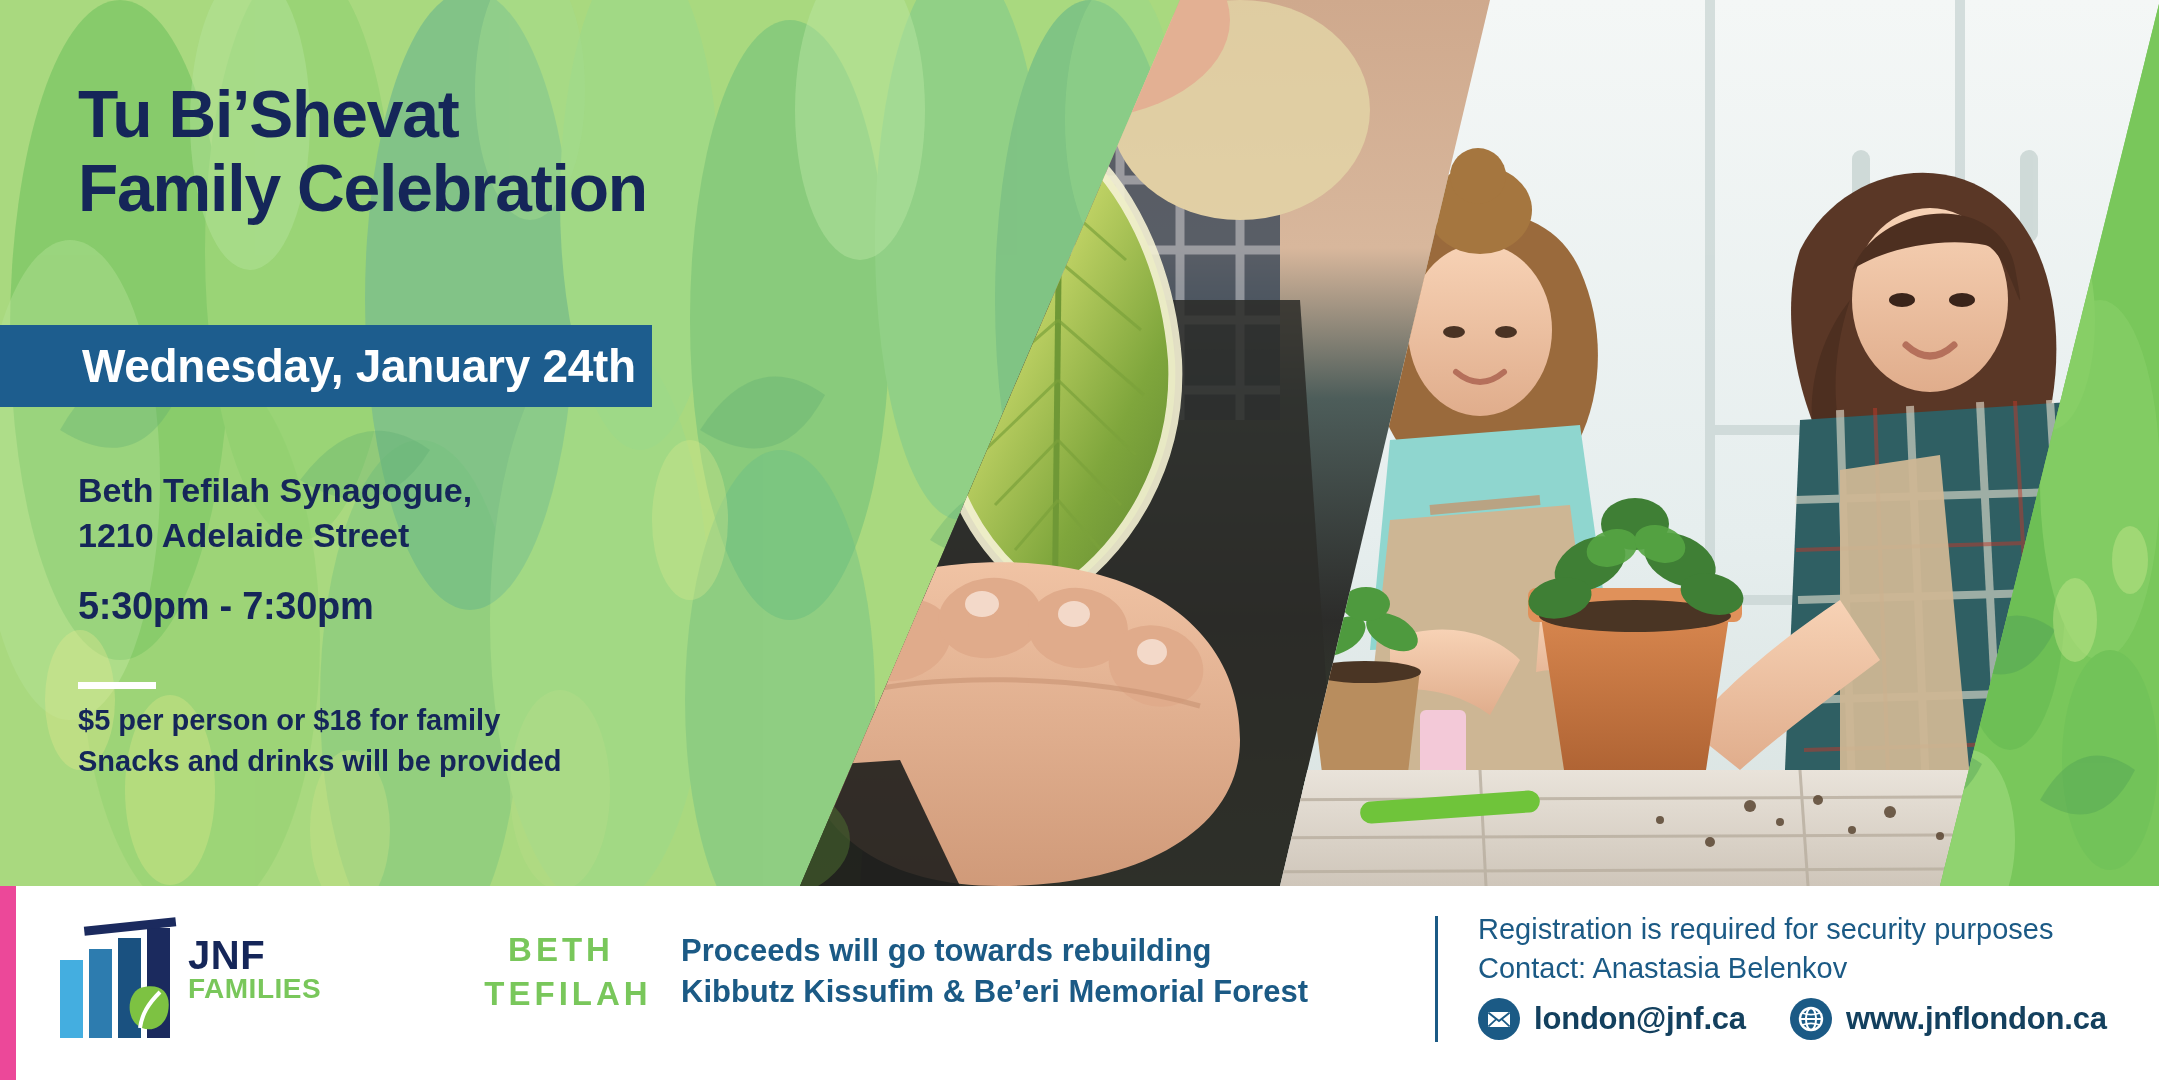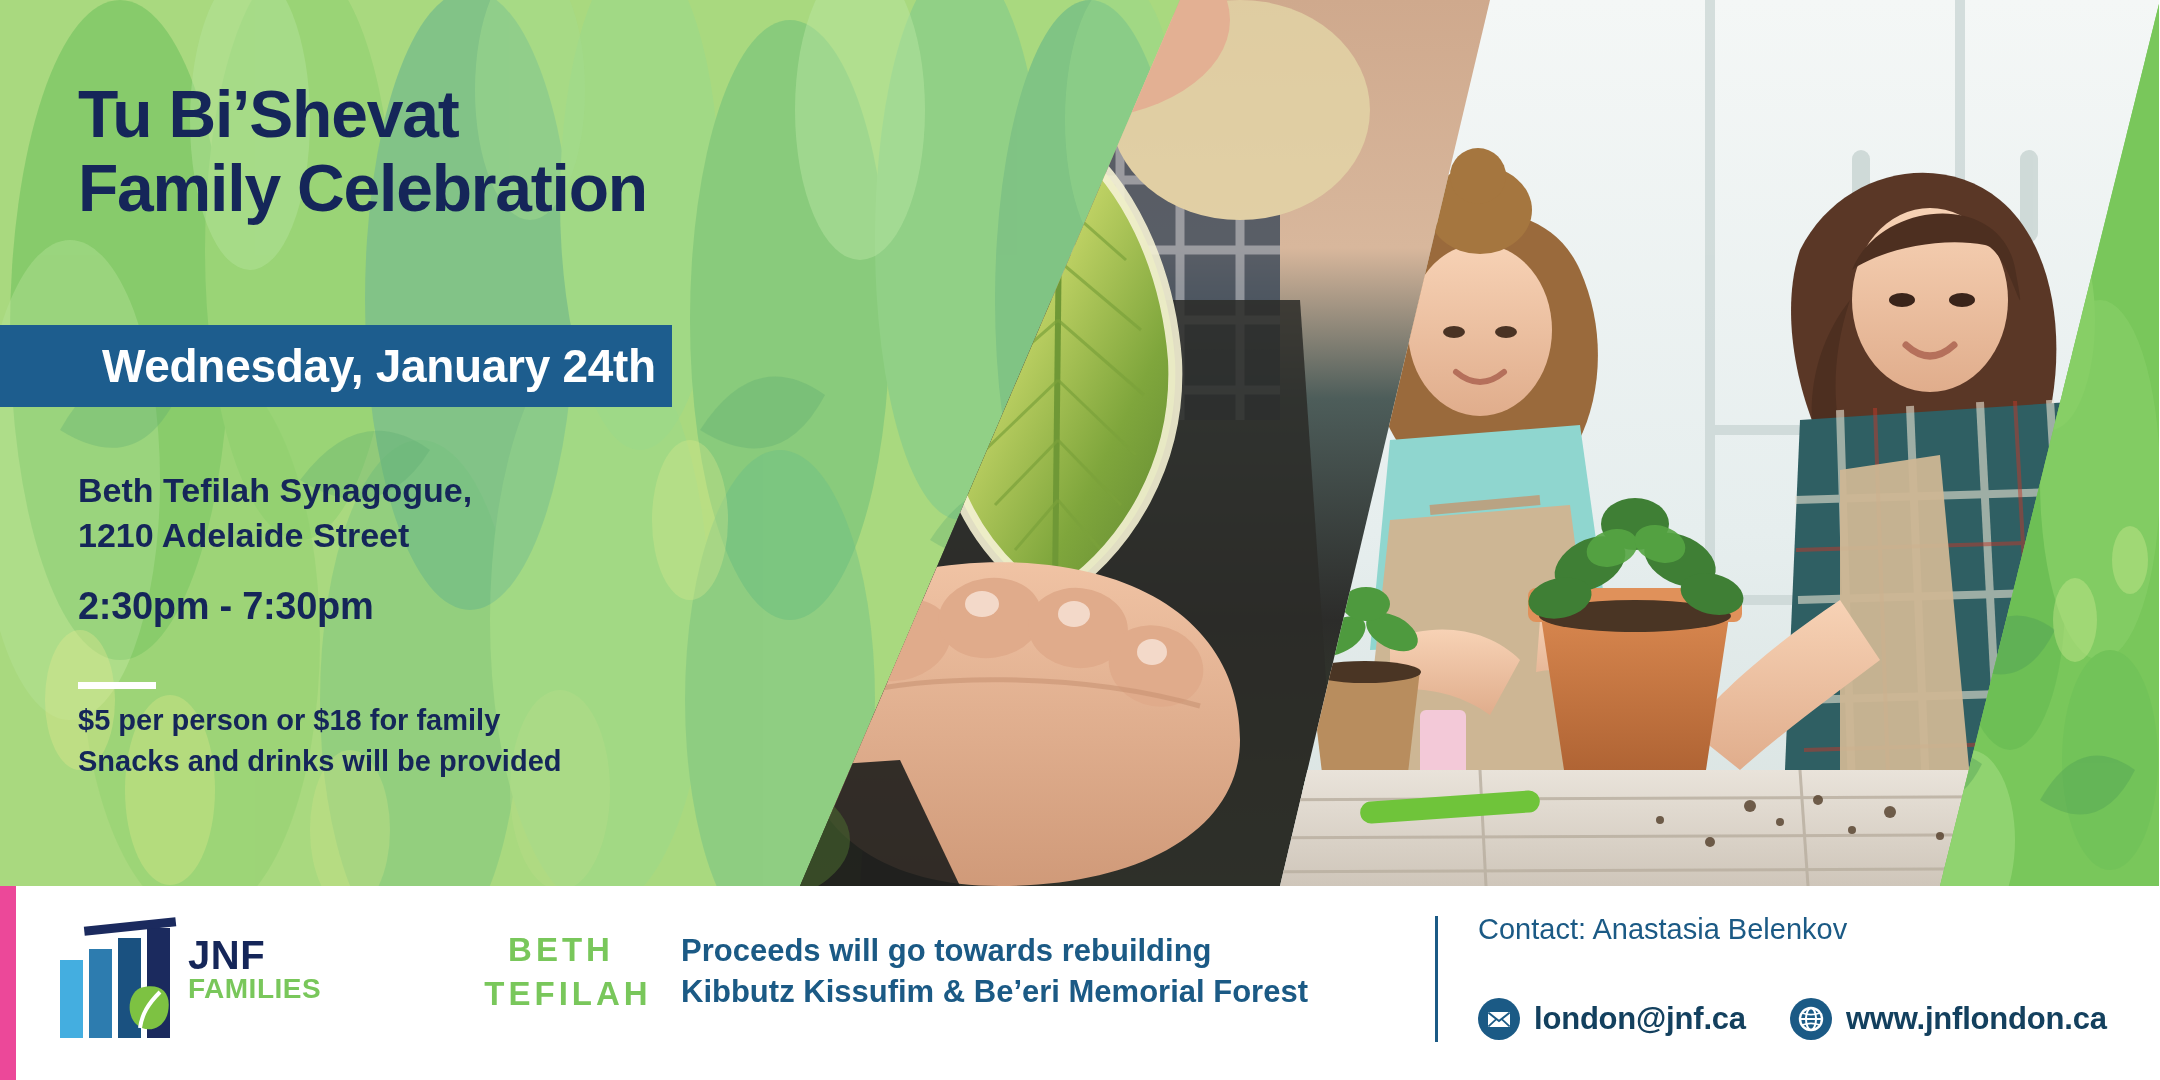--- a/index.html
+++ b/index.html
@@ -44,21 +44,21 @@
   .ph{position:absolute;left:0;top:0;width:100%;height:100%;}
 
   
   #title{
     position:absolute;left:78px;top:78px;width:720px;
     color:#152659;font-weight:bold;font-size:66px;line-height:1.12;
     letter-spacing:-1.2px;
   }
   #date-banner{
     position:absolute;left:0;top:325px;width:652px;height:82px;
-    background:#1d5d8e;display:flex;align-items:center;padding-left:20px;
+    background:#1d5d8e;display:flex;align-items:center;
   }
   #date-banner span{
     color:#ffffff;font-weight:bold;font-size:46px;margin-left:82px;letter-spacing:-0.3px;
   }
   #venue{
     position:absolute;left:78px;top:468px;width:700px;
     color:#152659;font-weight:bold;font-size:34px;line-height:1.33;
   }
   #time{
     position:absolute;left:78px;top:585px;
@@ -411,21 +411,21 @@
 
     <div id="date-banner">
       <span>Wednesday, January 24th</span>
     </div>
 
     <div id="venue">
       <div>Beth Tefilah Synagogue,</div>
       <div>1210 Adelaide Street</div>
     </div>
 
-    <div id="time">2:30pm - 7:30pm</div>
+    <div id="time">5:30pm - 7:30pm</div>
 
     <div id="rule"></div>
 
     <div id="price">
       <div>$5 per person or $18 for family</div>
       <div>Snacks and drinks will be provided</div>
     </div>
   </div>
 
   <div id="footer">
@@ -453,20 +453,21 @@
 
     <div id="proceeds">
       <div>Proceeds will go towards rebuilding</div>
       <div>Kibbutz Kissufim &amp; Be’eri Memorial Forest</div>
     </div>
 
     <div id="vdivider"></div>
 
     <div id="reg-block">
       <div id="reg-text">
+        <div>Registration is required for security purposes</div>
         <div>Contact: Anastasia Belenkov</div>
       </div>
     </div>
 
     <div id="contact-row">
       <span class="cicon">
         <svg width="26" height="26" viewBox="0 0 26 26">
           <rect x="2" y="6" width="22" height="15" rx="1.5" fill="#ffffff"></rect>
           <path d="M2.5 6.8 L13 15 L23.5 6.8" stroke="#1b5a85" stroke-width="2" fill="none"></path>
           <path d="M2.5 20.3 L10 13.4 M23.5 20.3 L16 13.4" stroke="#1b5a85" stroke-width="1.8" fill="none"></path>

